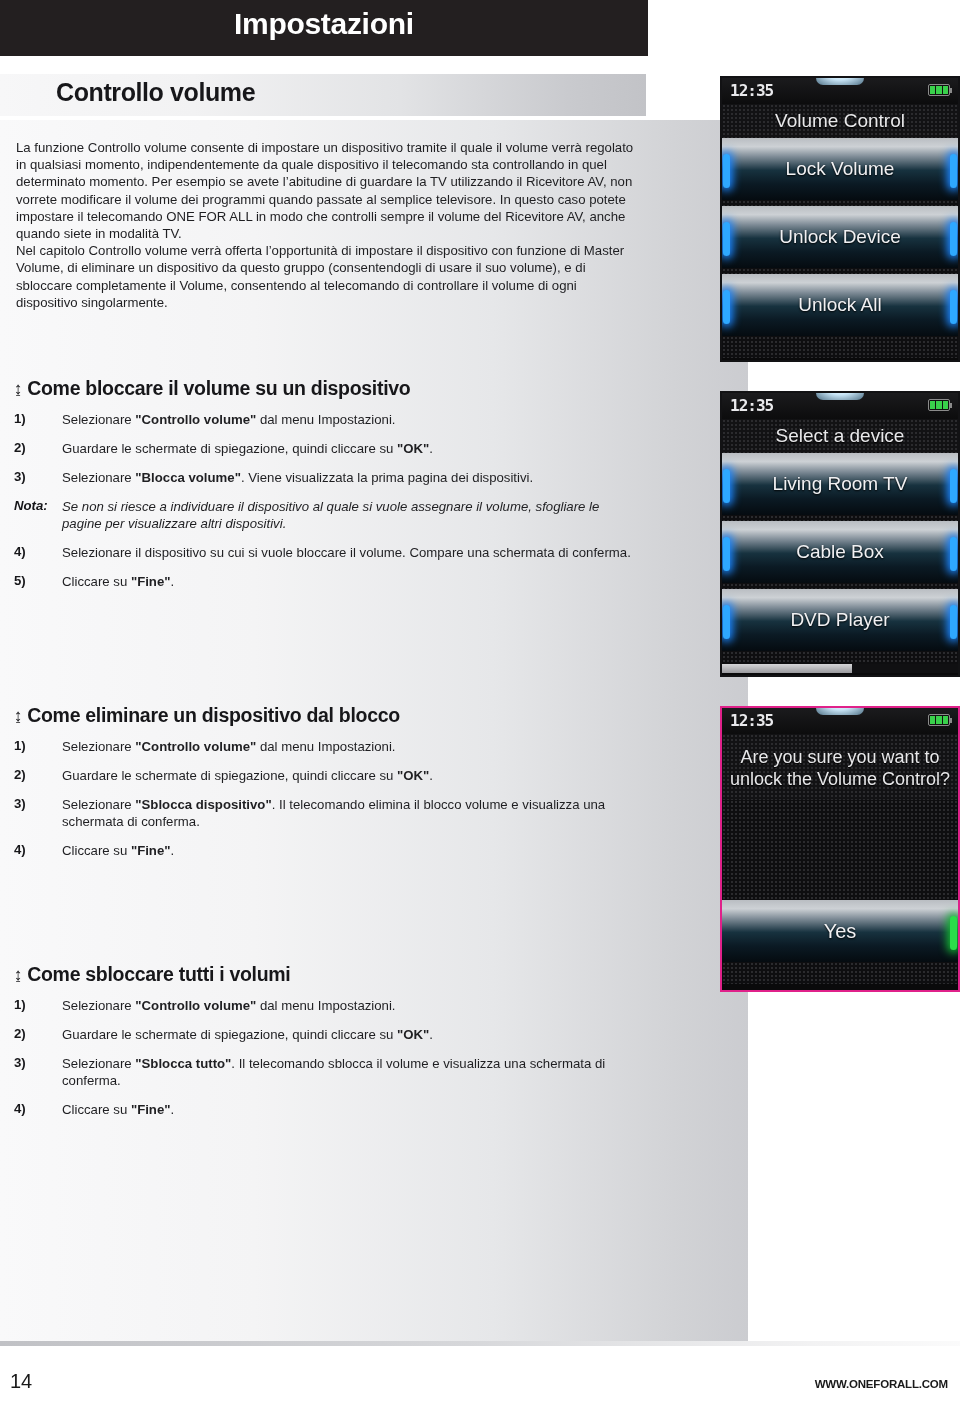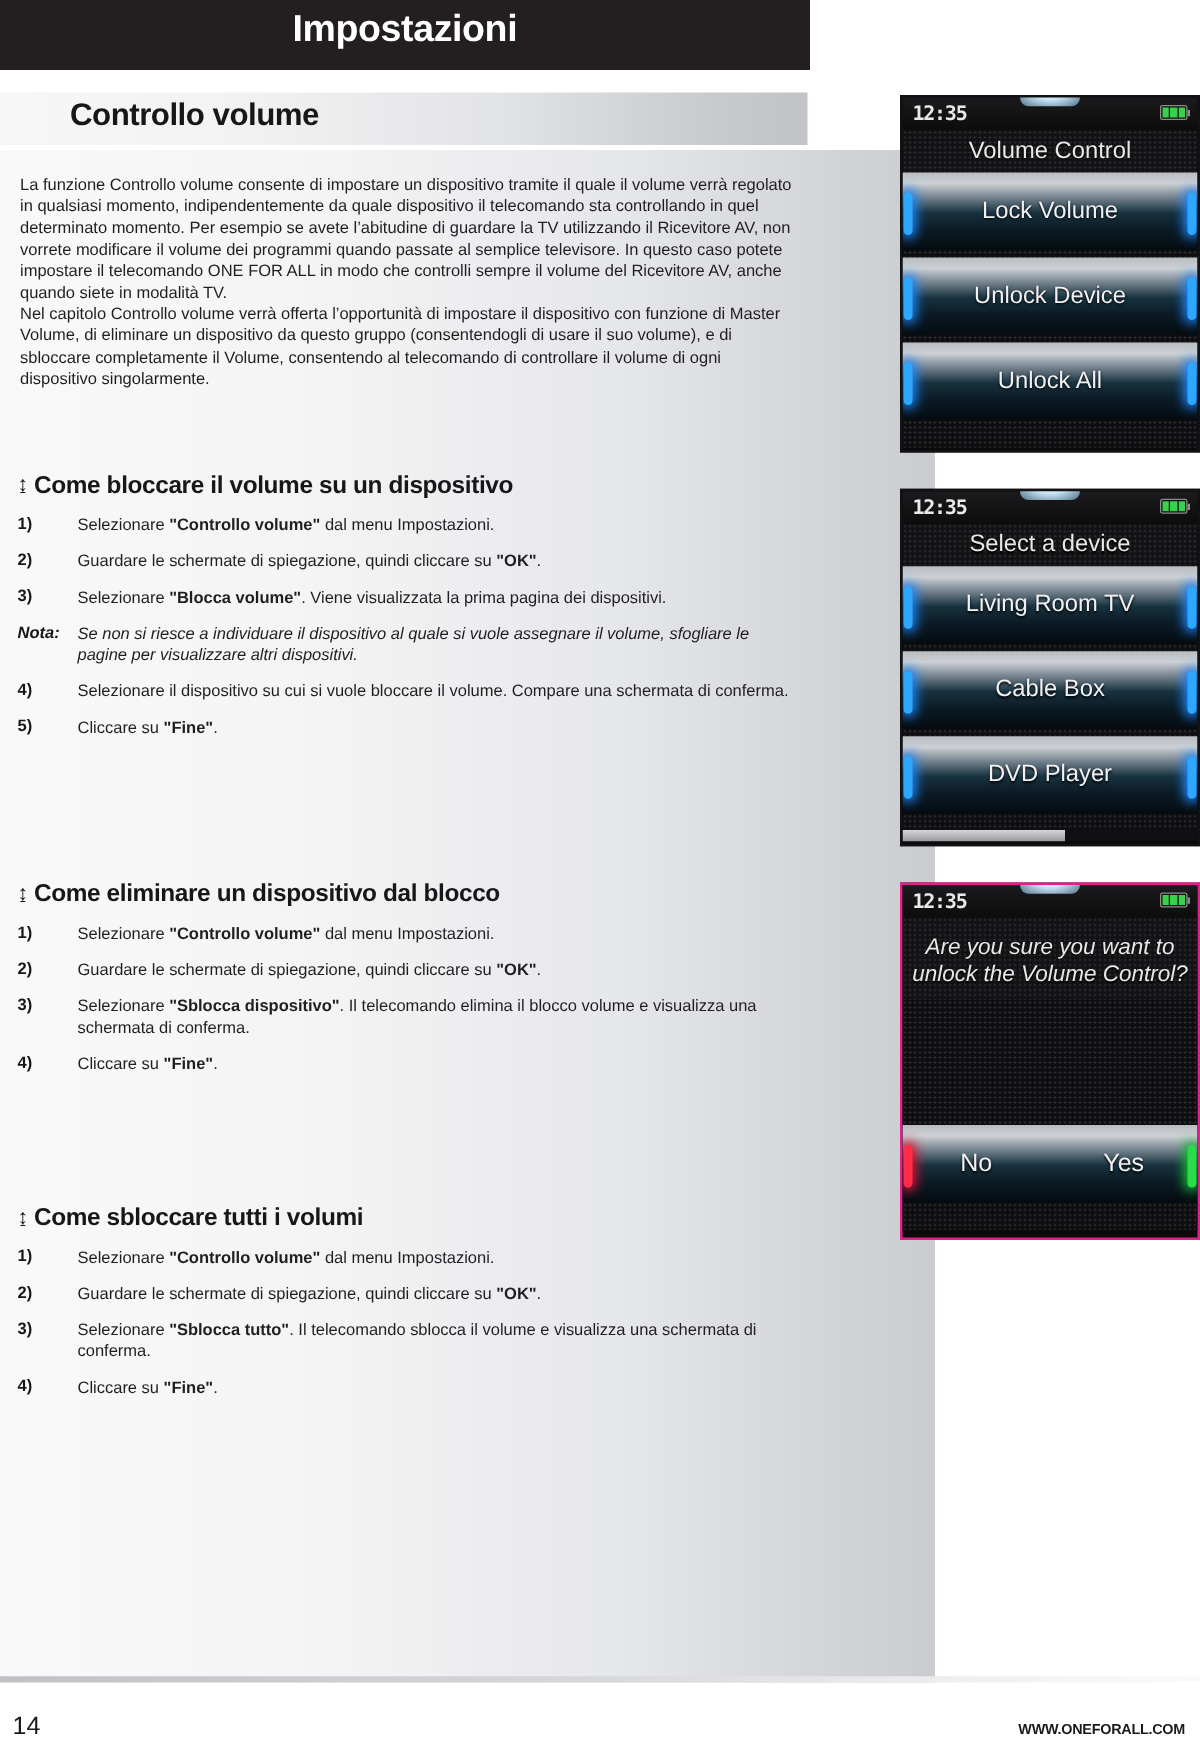--- a/index.html
+++ b/index.html
@@ -213,21 +213,20 @@
     background:
       radial-gradient(#2b2b2e 36%, transparent 38%) 0 0 / 4px 4px,
       #121214;
     text-shadow: 0 1px 1px #000;
   }
   .remote .screen-title.multiline {
     height: auto;
     line-height: 22px;
     padding: 12px 6px 10px;
     font-size: 18px;
-    font-style: italic;
   }
   .remote .gap {
     height: 6px;
     background:
       radial-gradient(#2b2b2e 36%, transparent 38%) 0 0 / 4px 4px,
       #0e0e10;
   }
   .remote .menu-btn {
     position: relative;
     height: 62px;
@@ -504,24 +503,20 @@
     <div class="clock">12:35</div>
     <div class="battery">
         <i></i>
         <i></i>
         <i></i>
       </div>
   </div>
   <div class="screen-title multiline">Are you sure you want to unlock the Volume Control?</div>
   <div class="filler" style="height:100px;"></div>
   <div class="answer-row">
-    <div class="answer-btn no">
-      <span class="edge"></span>
-      <span>No</span>
-    </div>
     <div class="answer-btn yes">
       <span class="edge"></span>
       <span>Yes</span>
     </div>
   </div>
   <div class="filler" style="height:22px;"></div>
 </div>
 
 <div id="footer-rule"></div>
 <div id="page-number">14</div>

